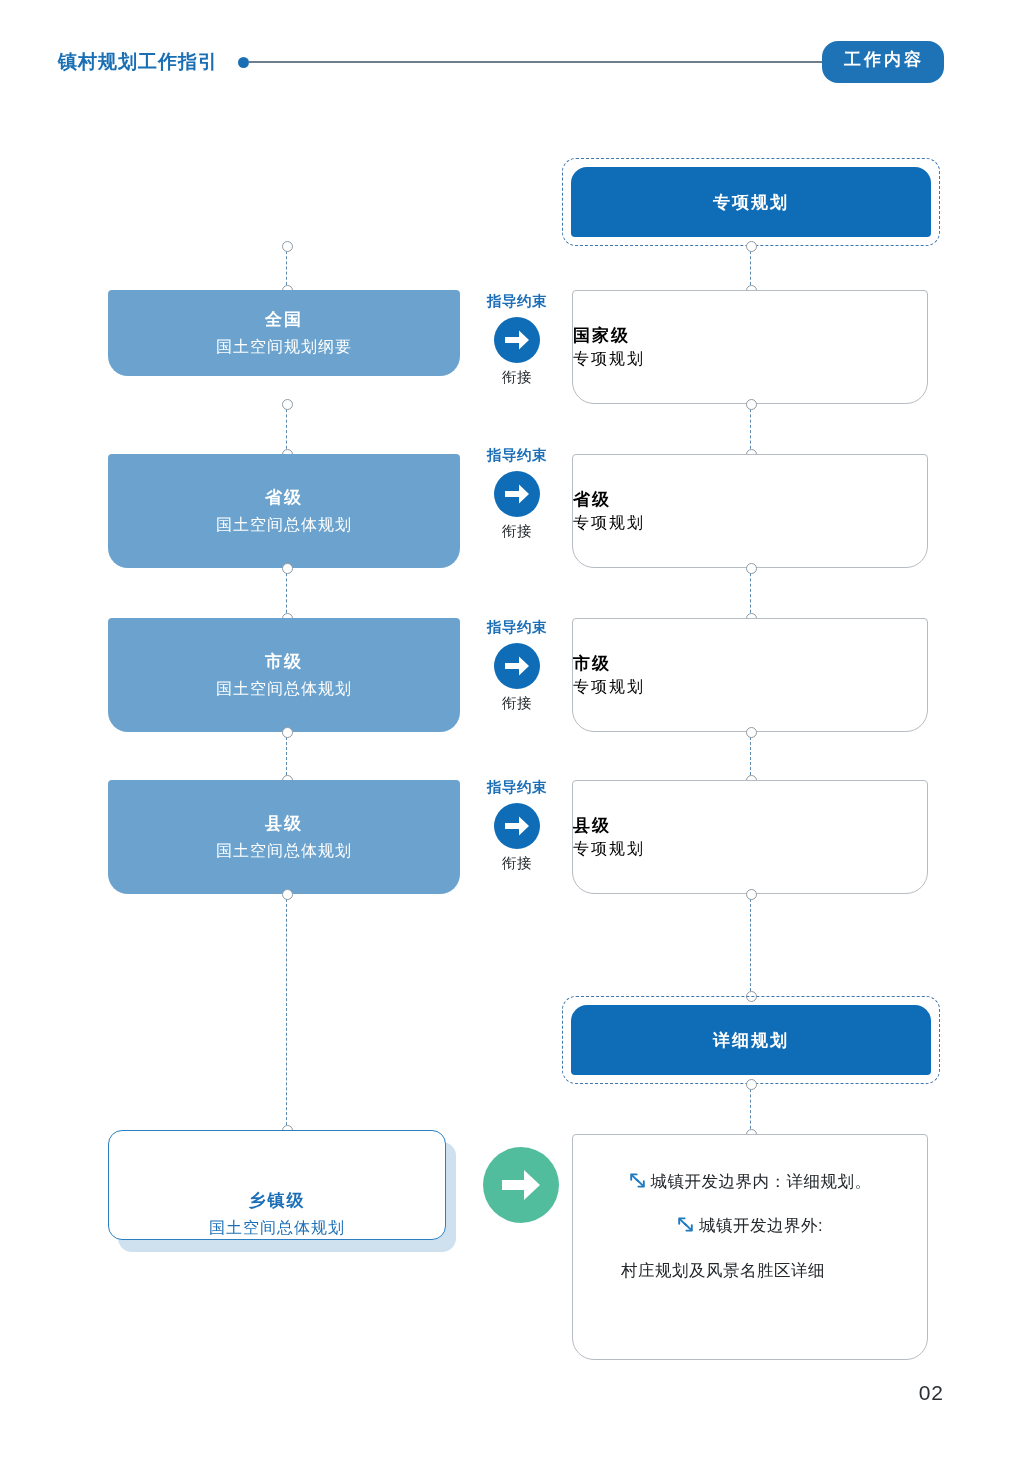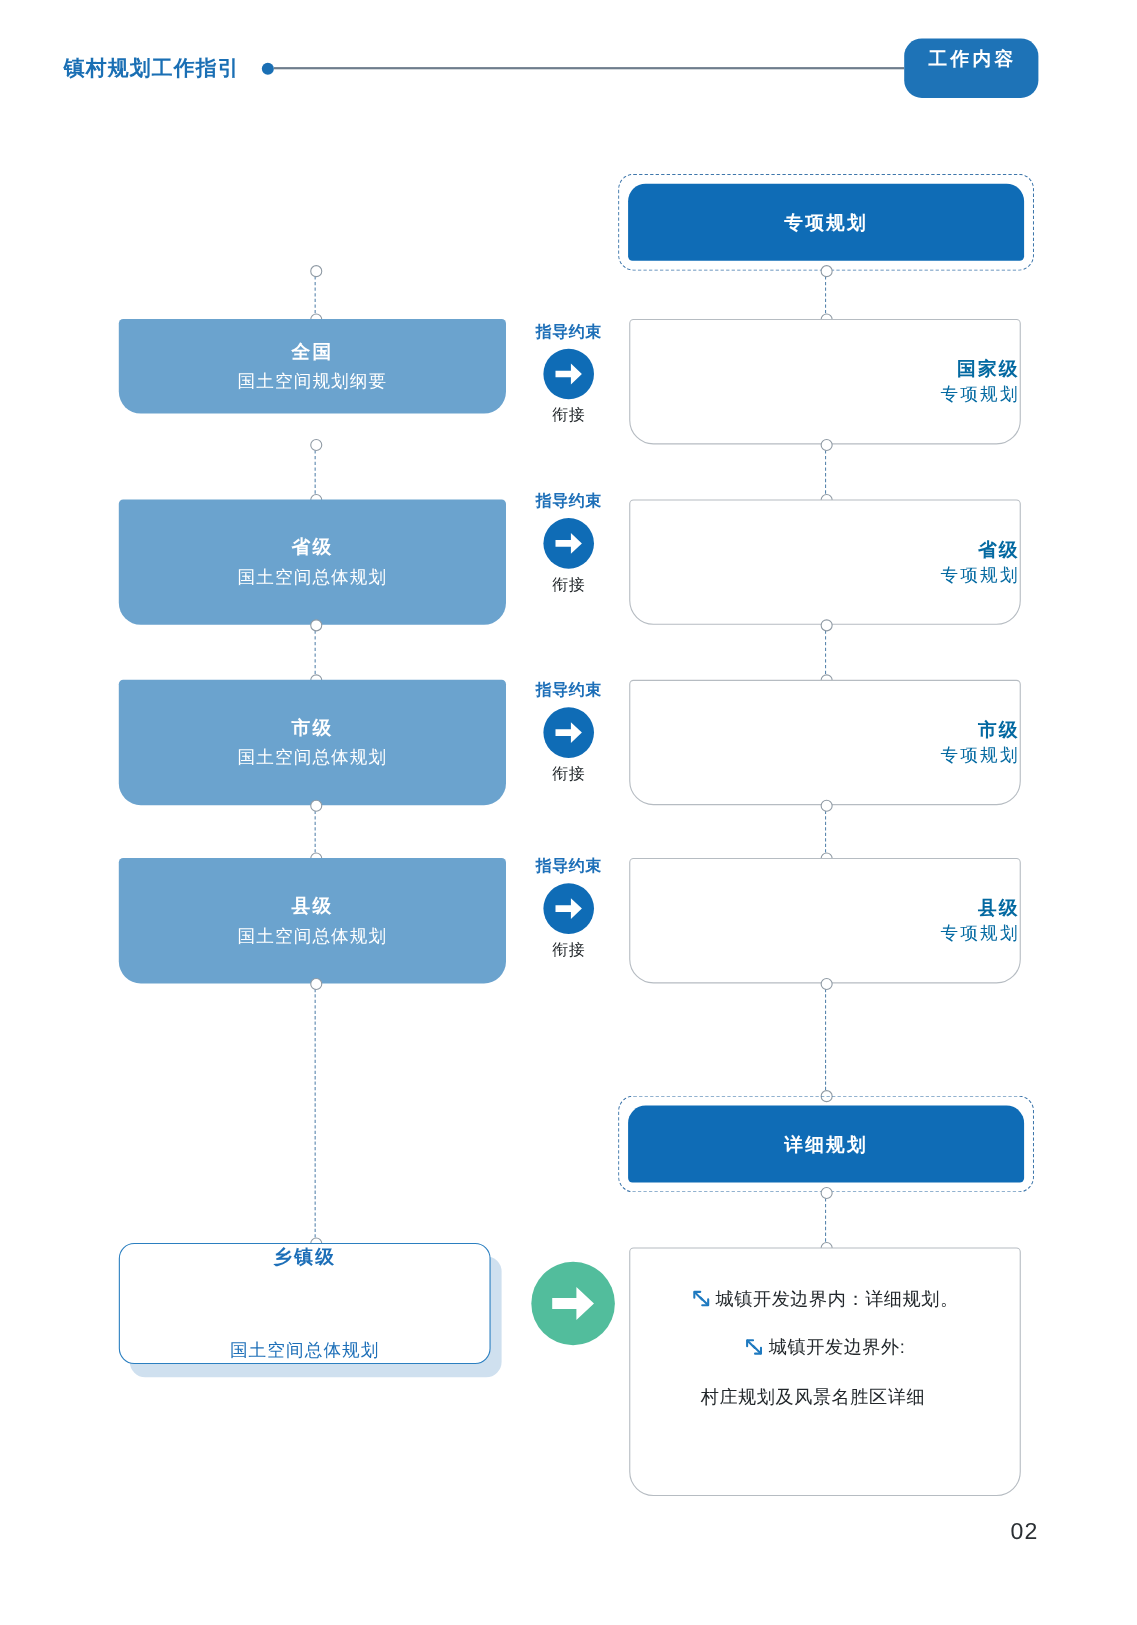--- a/index.html
+++ b/index.html
@@ -43,21 +43,21 @@
     margin-left: 0px;
     margin-right: 0px;
   }
   .header-badge {
     margin-right: 90px;
     background: #1e73b7;
     color: #ffffff;
     font-size: 17px;
     font-weight: bold;
     letter-spacing: 3px;
-    padding: 7px 20px 24px 22px;
+    padding: 7px 20px 12px 22px;
     border-radius: 16px;
     white-space: nowrap;
   }
 
   
   .canvas { position: absolute; top: 0; left: 0; width: 1034px; height: 1477px; }
 
   .abs { position: absolute; }
 
   
@@ -96,37 +96,37 @@
   .lbox .l1 { font-size: 17px; font-weight: bold; letter-spacing: 2px; }
   .lbox .l2 { font-size: 16px; letter-spacing: 1px; }
 
   
   .rbox {
     background: #ffffff;
     border: 1.2px solid #b6bcc2;
     border-radius: 4px 4px 22px 22px;
     display: flex;
     flex-direction: column;
-    align-items: flex-end;
+    align-items: flex-start;
     justify-content: center;
-    color: #0369a1;
+    color: #000000;
     gap: 2px;
   }
   .rbox .l1 { font-size: 17px; font-weight: bold; letter-spacing: 2px; }
   .rbox .l2 { font-size: 16px; letter-spacing: 2px; }
 
   
   .tbox {
     background: #ffffff;
     border: 1.4px solid #2b7fc0;
     border-radius: 14px;
     display: flex;
     flex-direction: column;
     align-items: center;
-    justify-content: space-between;
+    justify-content: flex-end;
     color: #1d6fb8;
     gap: 6px;
     box-shadow: 10px 12px 0 0 #cfe0ef;
   }
   .tbox .l1 { font-size: 17px; font-weight: bold; letter-spacing: 2px; }
   .tbox .l2 { font-size: 16px; letter-spacing: 1px; }
 
   
   .dbox {
     background: #ffffff;
@@ -136,21 +136,21 @@
   }
   .drow {
     display: flex;
     align-items: flex-start;
     margin-bottom: 18px;
     justify-content: center;
   }
   .dbullet { flex: 0 0 auto; width: 22px; margin-top: 3px; }
   .dtext { font-size: 16.5px; color: #22272b; line-height: 1.55; letter-spacing: 0.5px; }
   .dsub { font-size: 16.5px; color: #22272b; line-height: 1.75; letter-spacing: 0.5px;
-          margin-left: 38px; }
+          margin-left: 22px; }
 
   
   .vconn { position: absolute; width: 2px; }
   .vconn .line {
     position: absolute; left: 0; top: 0; bottom: 0; width: 0;
     border-left: 1.6px dashed #5a87ae;
   }
   .knob {
     position: absolute;
     width: 11px; height: 11px;

